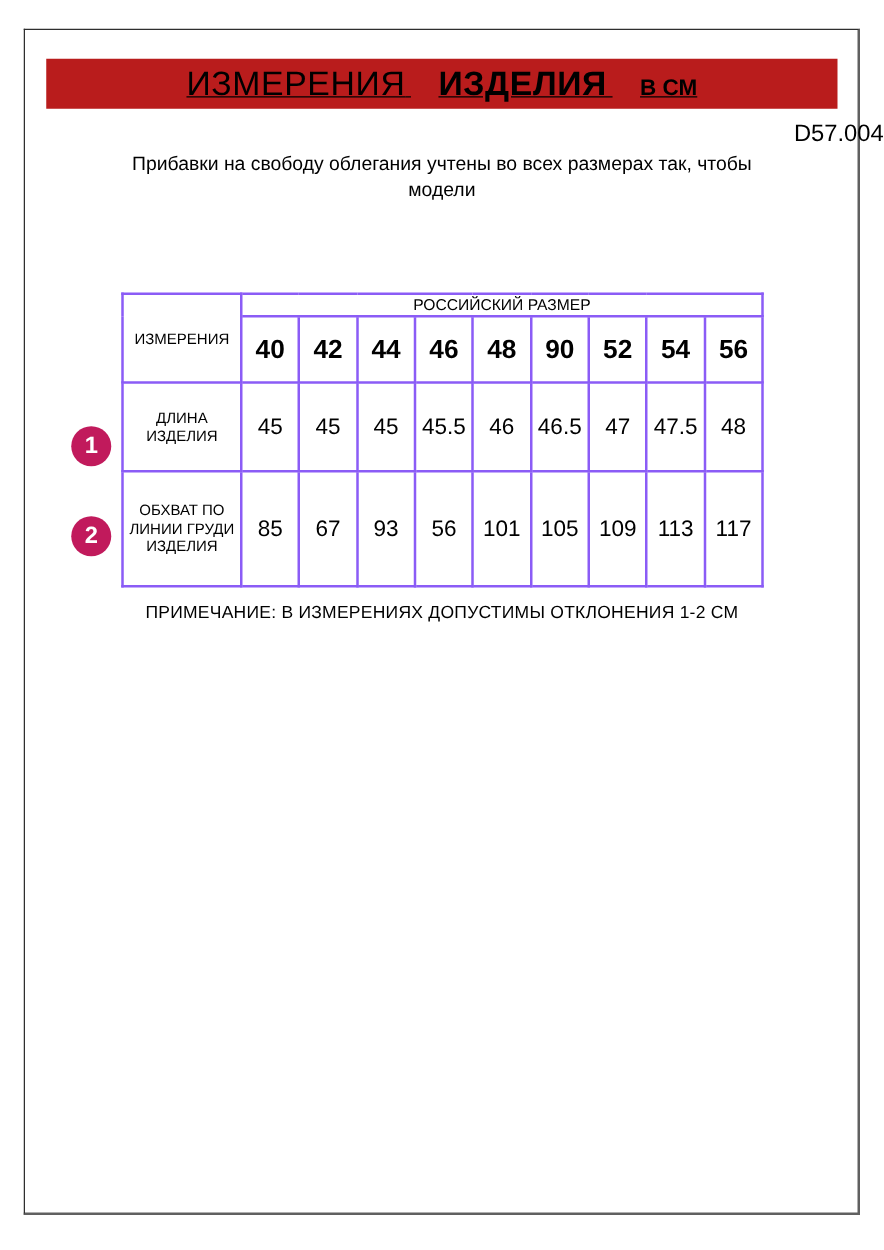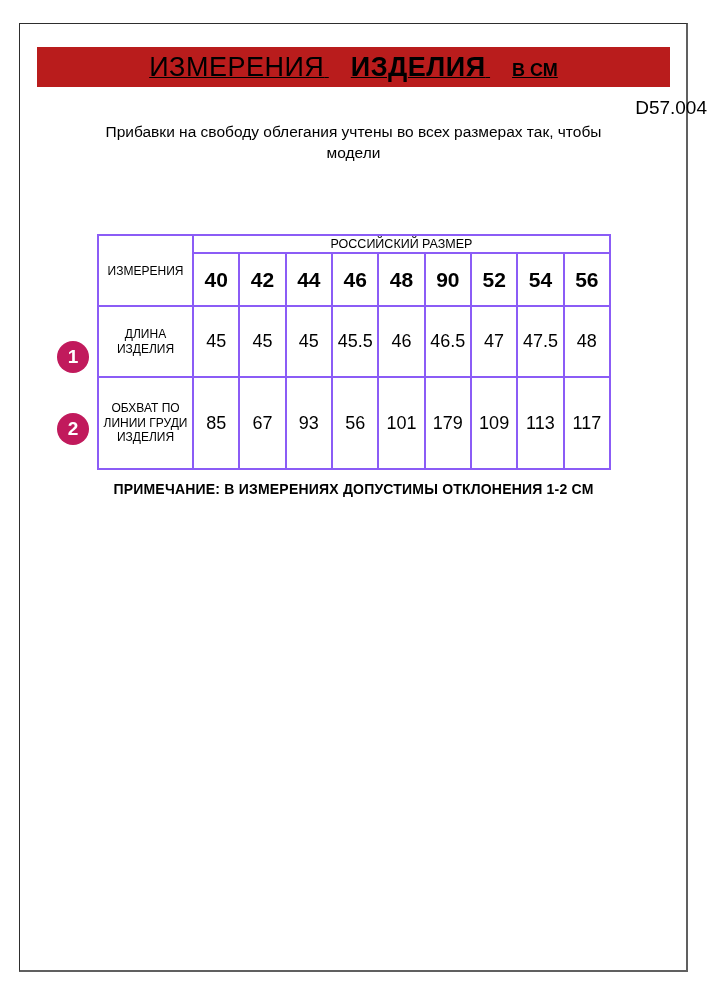--- a/index.html
+++ b/index.html
@@ -60,21 +60,21 @@
     position:absolute; left:57px; width:32px; height:32px;
     border-radius:50%;
     color:#fff; font-weight:bold; font-size:19px;
     display:flex; align-items:center; justify-content:center;
   }
   .marker-1 { top:341px; }
   .marker-2 { top:413px; }
 
   .note {
     position:absolute; left:0; top:481px; width:100%;
-    text-align:center; font-weight:bold; font-size:14px;
+    text-align:center; font-weight:normal; font-size:14px;
     letter-spacing:0.2px;
   }
 </style>
 </head>
 <body>
 
 <div class="frame"></div>
 
 <div class="titlebar" style="background: #b91c1c; text-decoration: underline;">
   <span class="title-regular">ИЗМЕРЕНИЯ</span>
@@ -130,21 +130,21 @@
       <td class="val">47.5</td>
       <td class="val">48</td>
     </tr>
     <tr class="r-data2">
       <td class="row-label">ОБХВАТ ПО ЛИНИИ ГРУДИ ИЗДЕЛИЯ</td>
       <td class="val">85</td>
       <td class="val">67</td>
       <td class="val">93</td>
       <td class="val">56</td>
       <td class="val">101</td>
-      <td class="val">179</td>
+      <td class="val">105</td>
       <td class="val">109</td>
       <td class="val">113</td>
       <td class="val">117</td>
     </tr>
   </tbody>
 </table>
 
 <div class="marker marker-1" style="background: rgb(193, 26, 92);">
   <span>1</span>
 </div>

